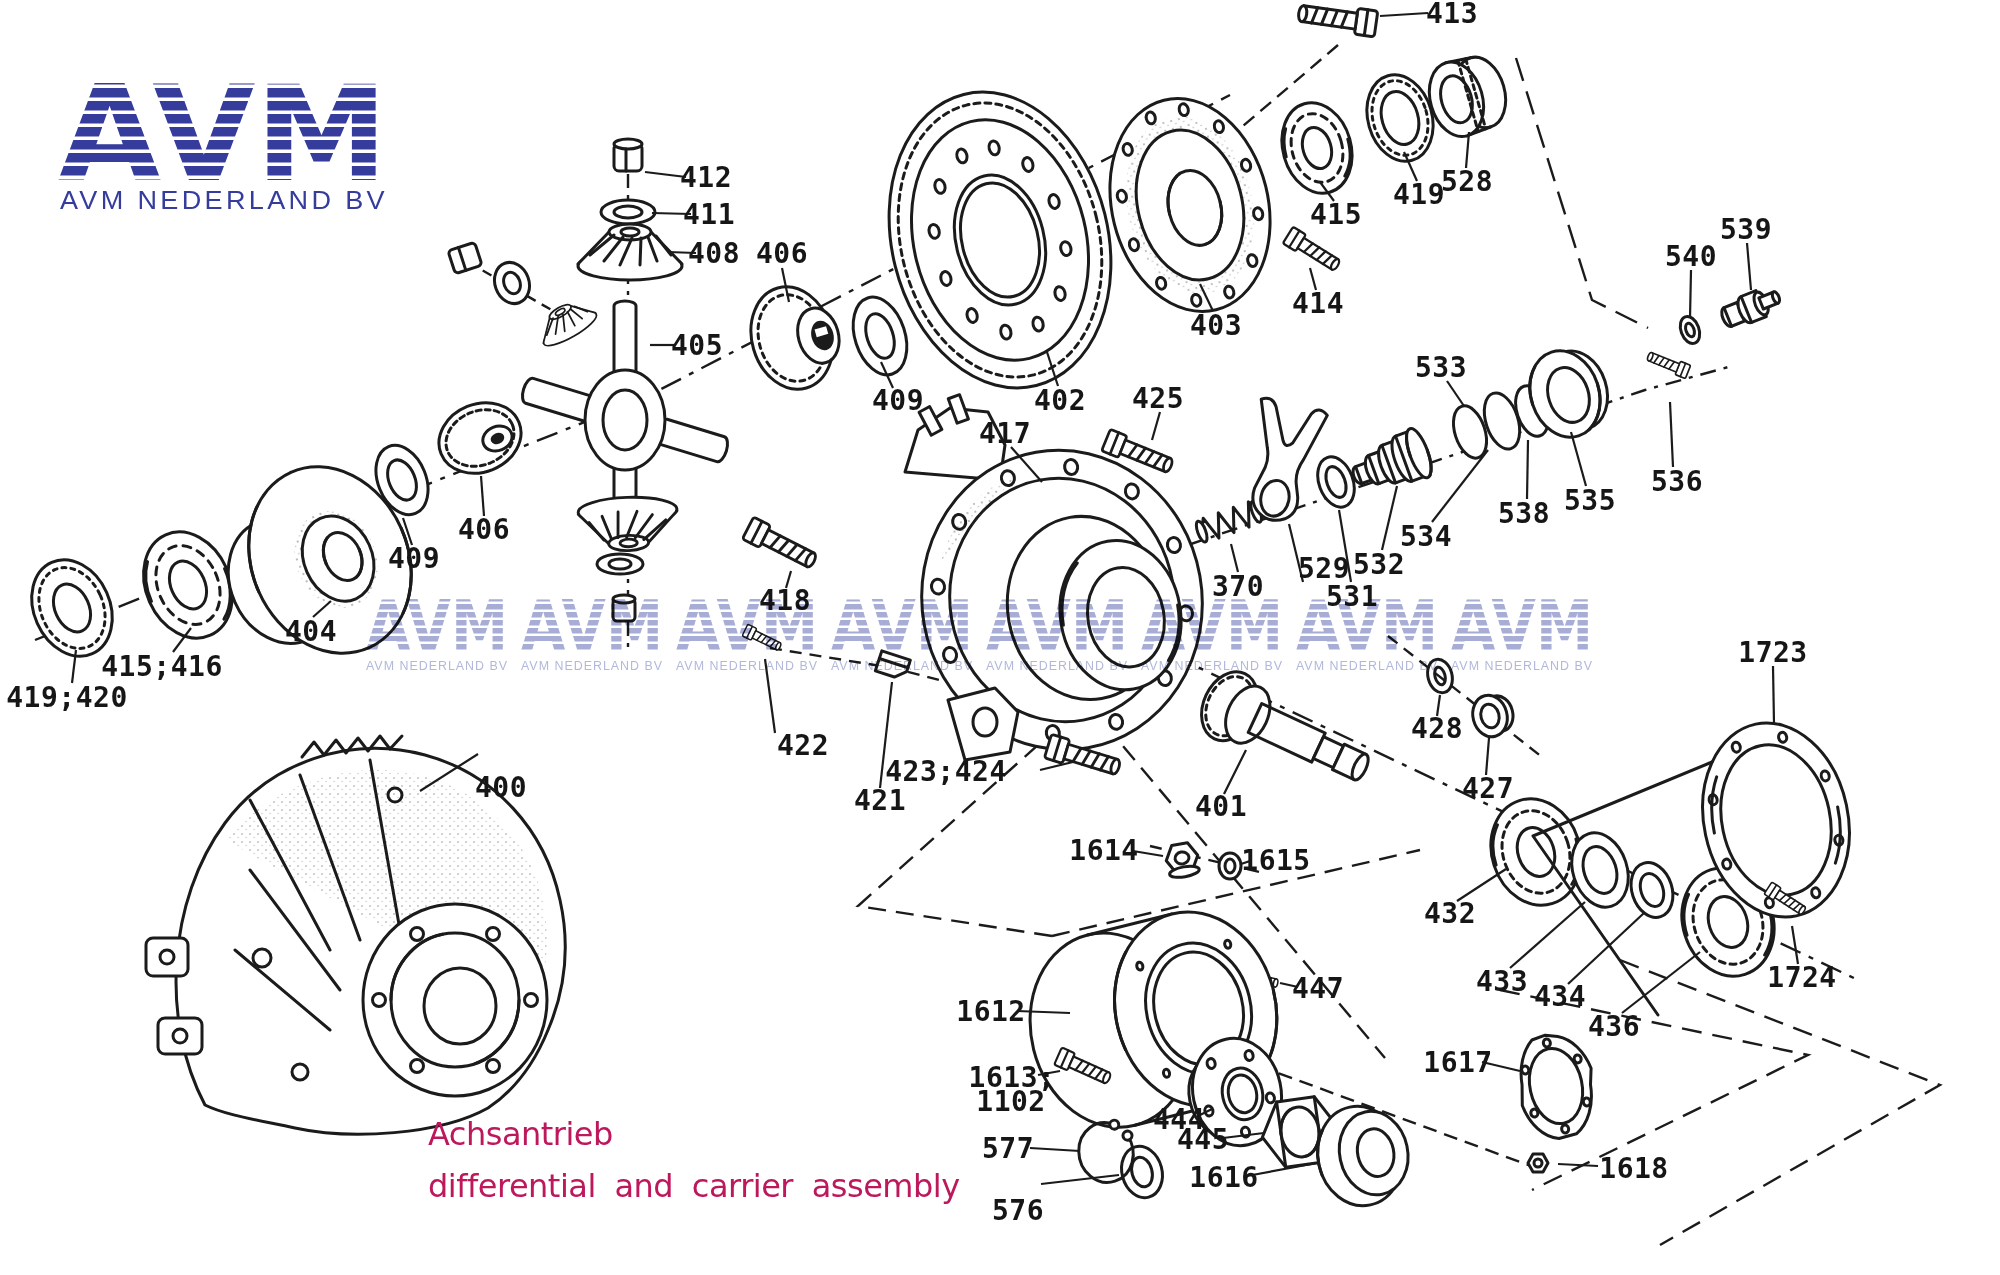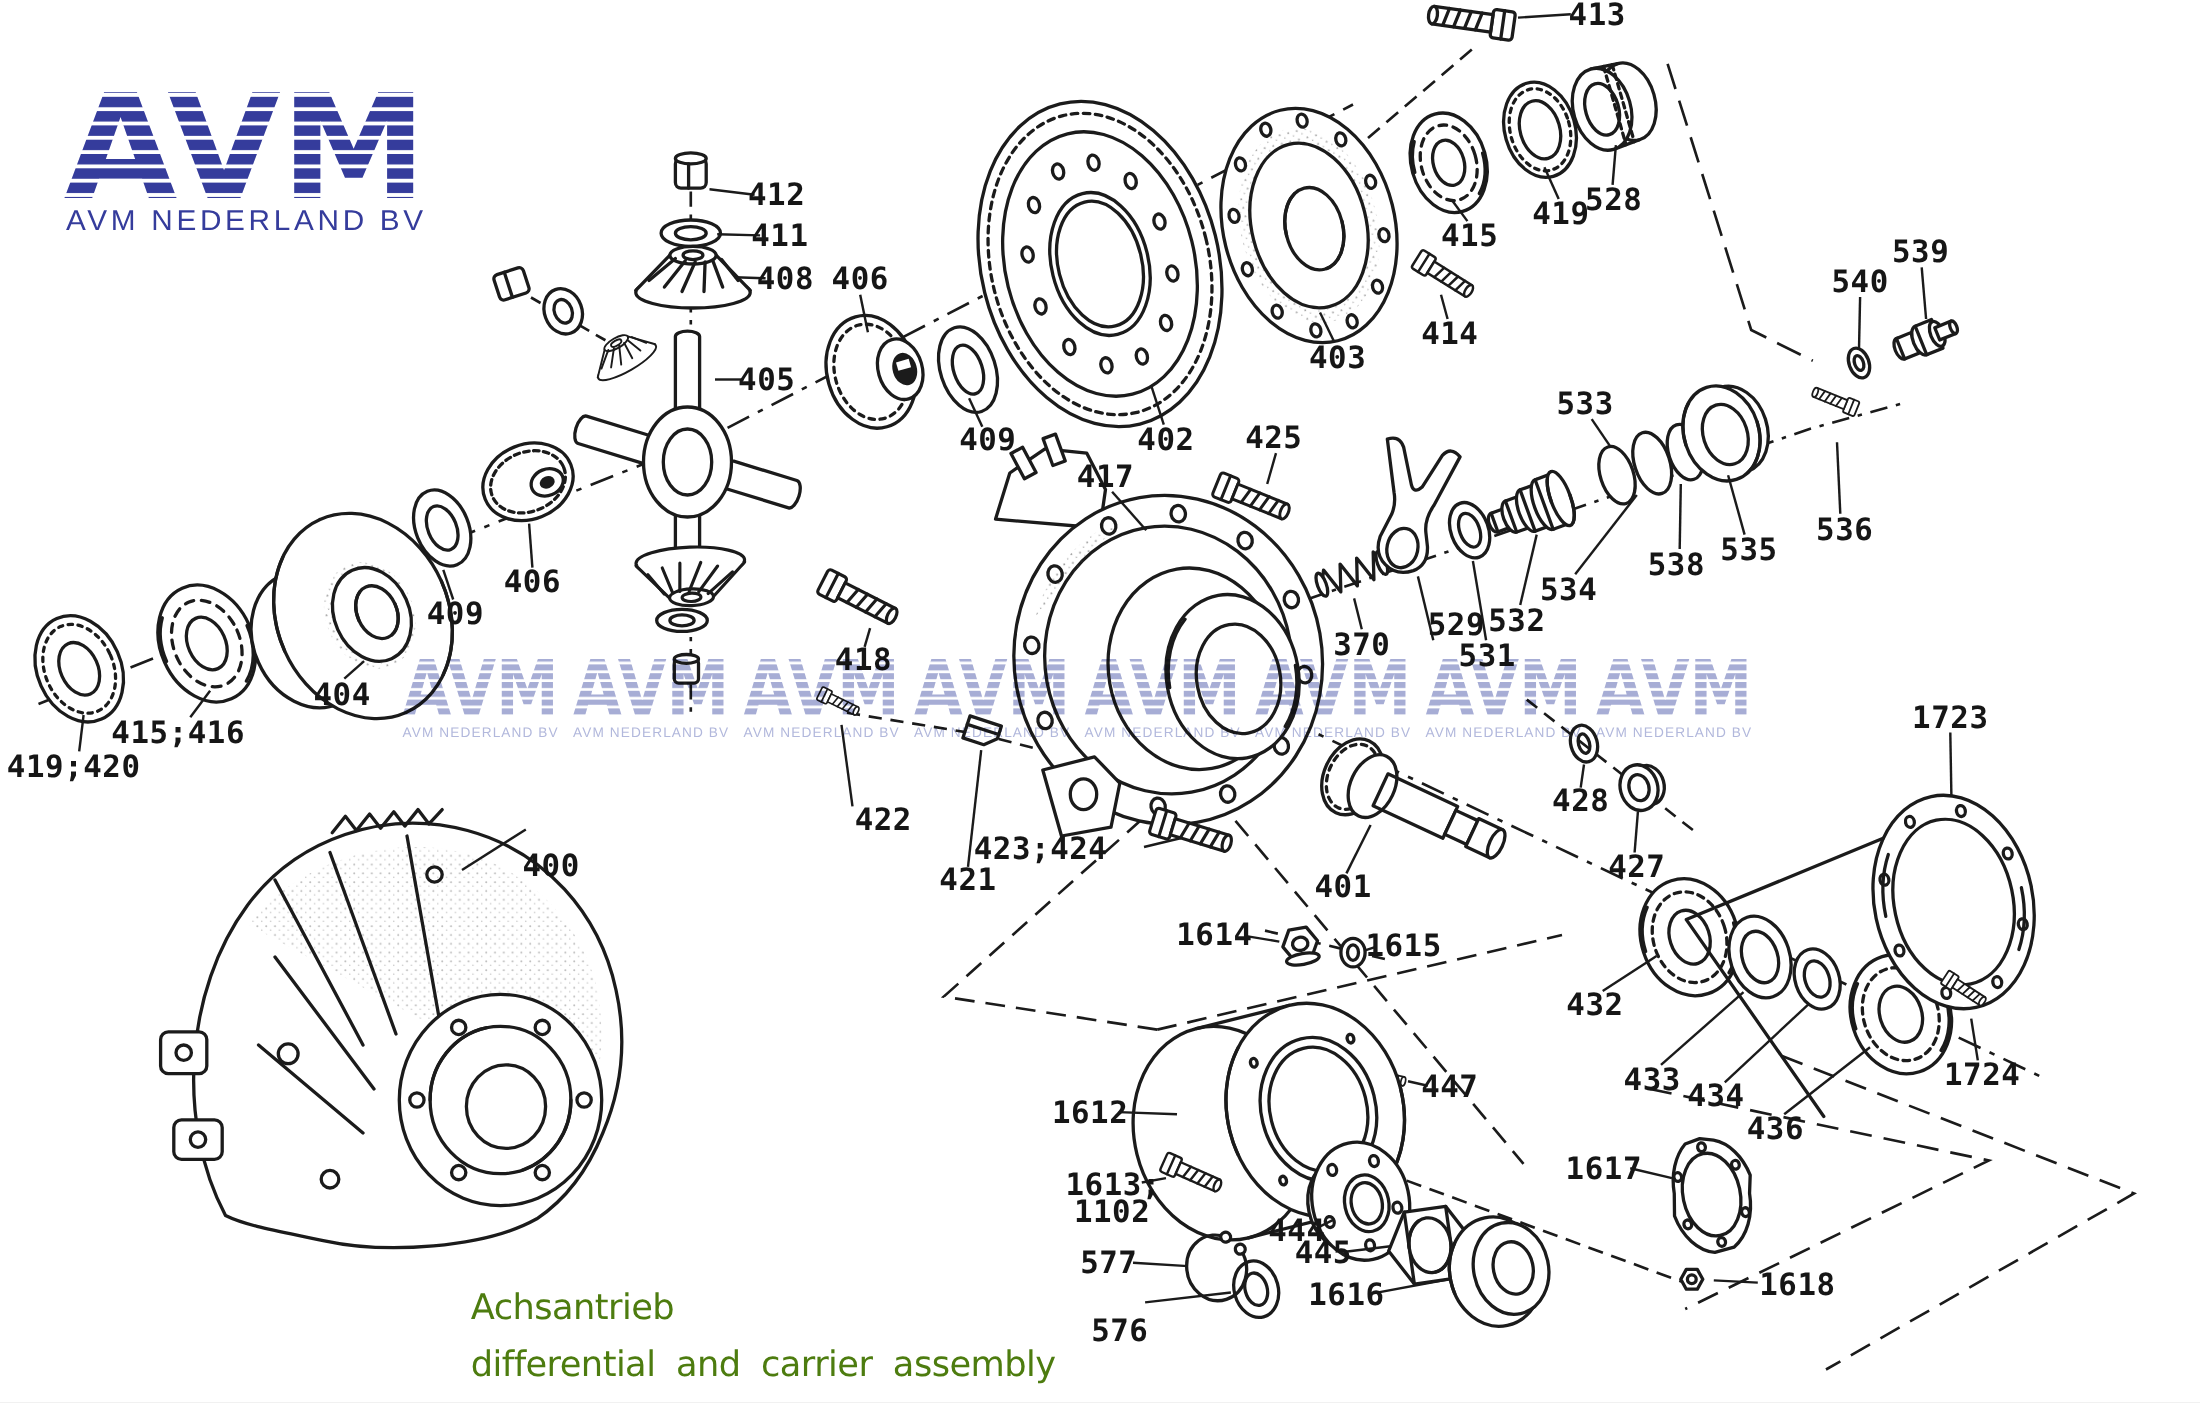--- a/index.html
+++ b/index.html
@@ -9,21 +9,21 @@
   .s{stroke:#1b1b1b;stroke-width:3;fill:none;stroke-linecap:round;stroke-linejoin:round;}
   .w{fill:#ffffff;}
   .dk{fill:#1b1b1b;}
   #label-layer{position:absolute;left:0;top:0;width:2000px;height:1275px;z-index:3;pointer-events:none;}
   .part-label{position:absolute;transform:translate(-50%,-50%);font-family:"DejaVu Sans Mono",monospace;
       font-weight:bold;font-size:28px;letter-spacing:.5px;color:#161616;white-space:pre;}
   #wm-layer{position:absolute;left:0;top:0;width:2000px;height:1275px;z-index:4;pointer-events:none;
       mix-blend-mode:multiply;}
   .wm{position:absolute;}
   #header-logo{position:absolute;left:58px;top:62px;z-index:5;}
-  #caption{position:absolute;left:428px;top:1162px;z-index:3;color:#4d7c0f;}
+  #caption{position:absolute;left:428px;top:1108px;z-index:3;color:#be185d;}
   #caption .cap{display:block;font-size:32px;line-height:52px;letter-spacing:-0.5px;}
   #caption .cap2{word-spacing:9px;}
 </style>
 </head>
 <body>
 
 <div id="page">
 
   <svg id="parts-svg" width="2000" height="1275" viewBox="0 0 2000 1275">
     <defs>

